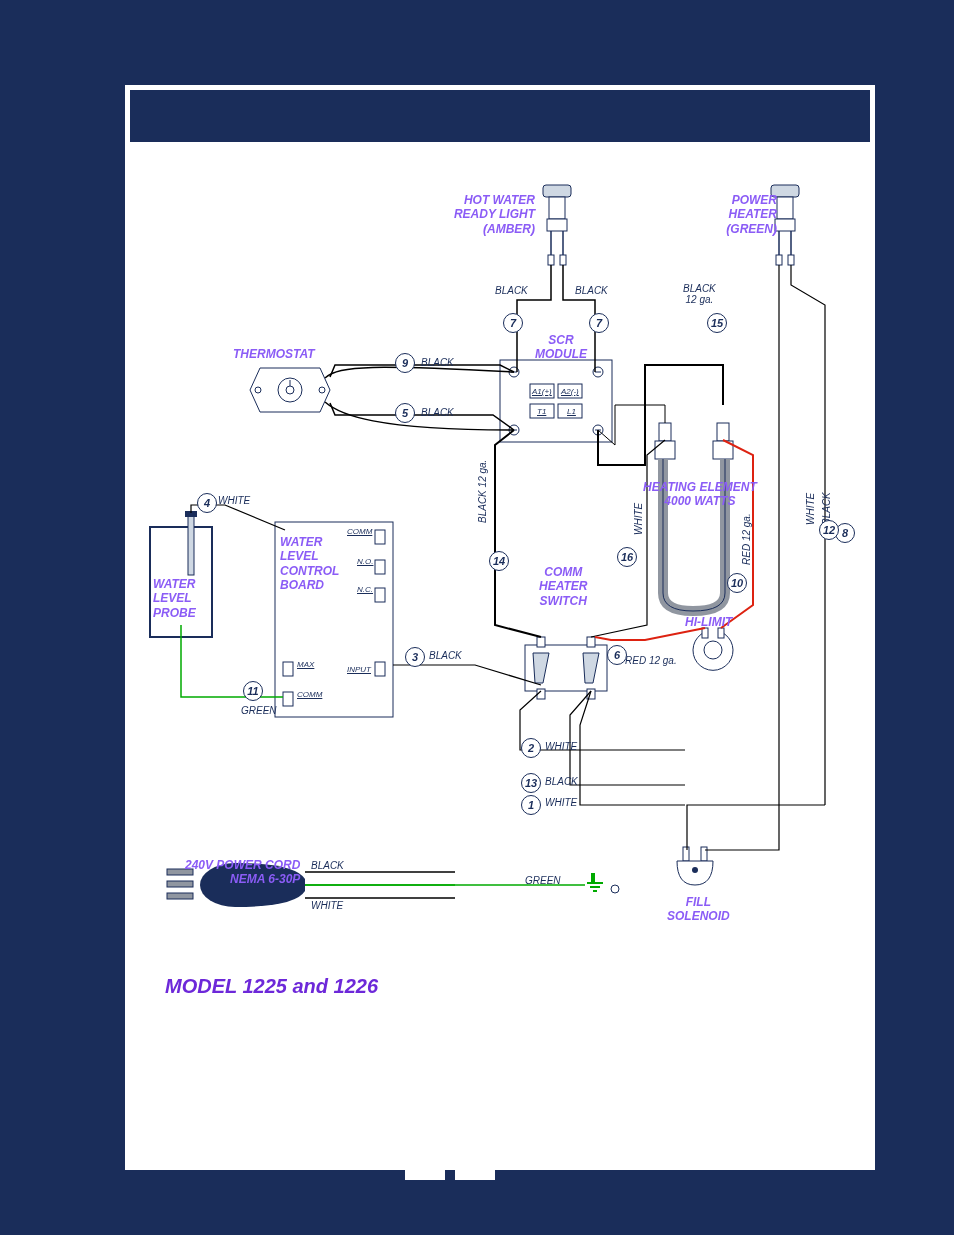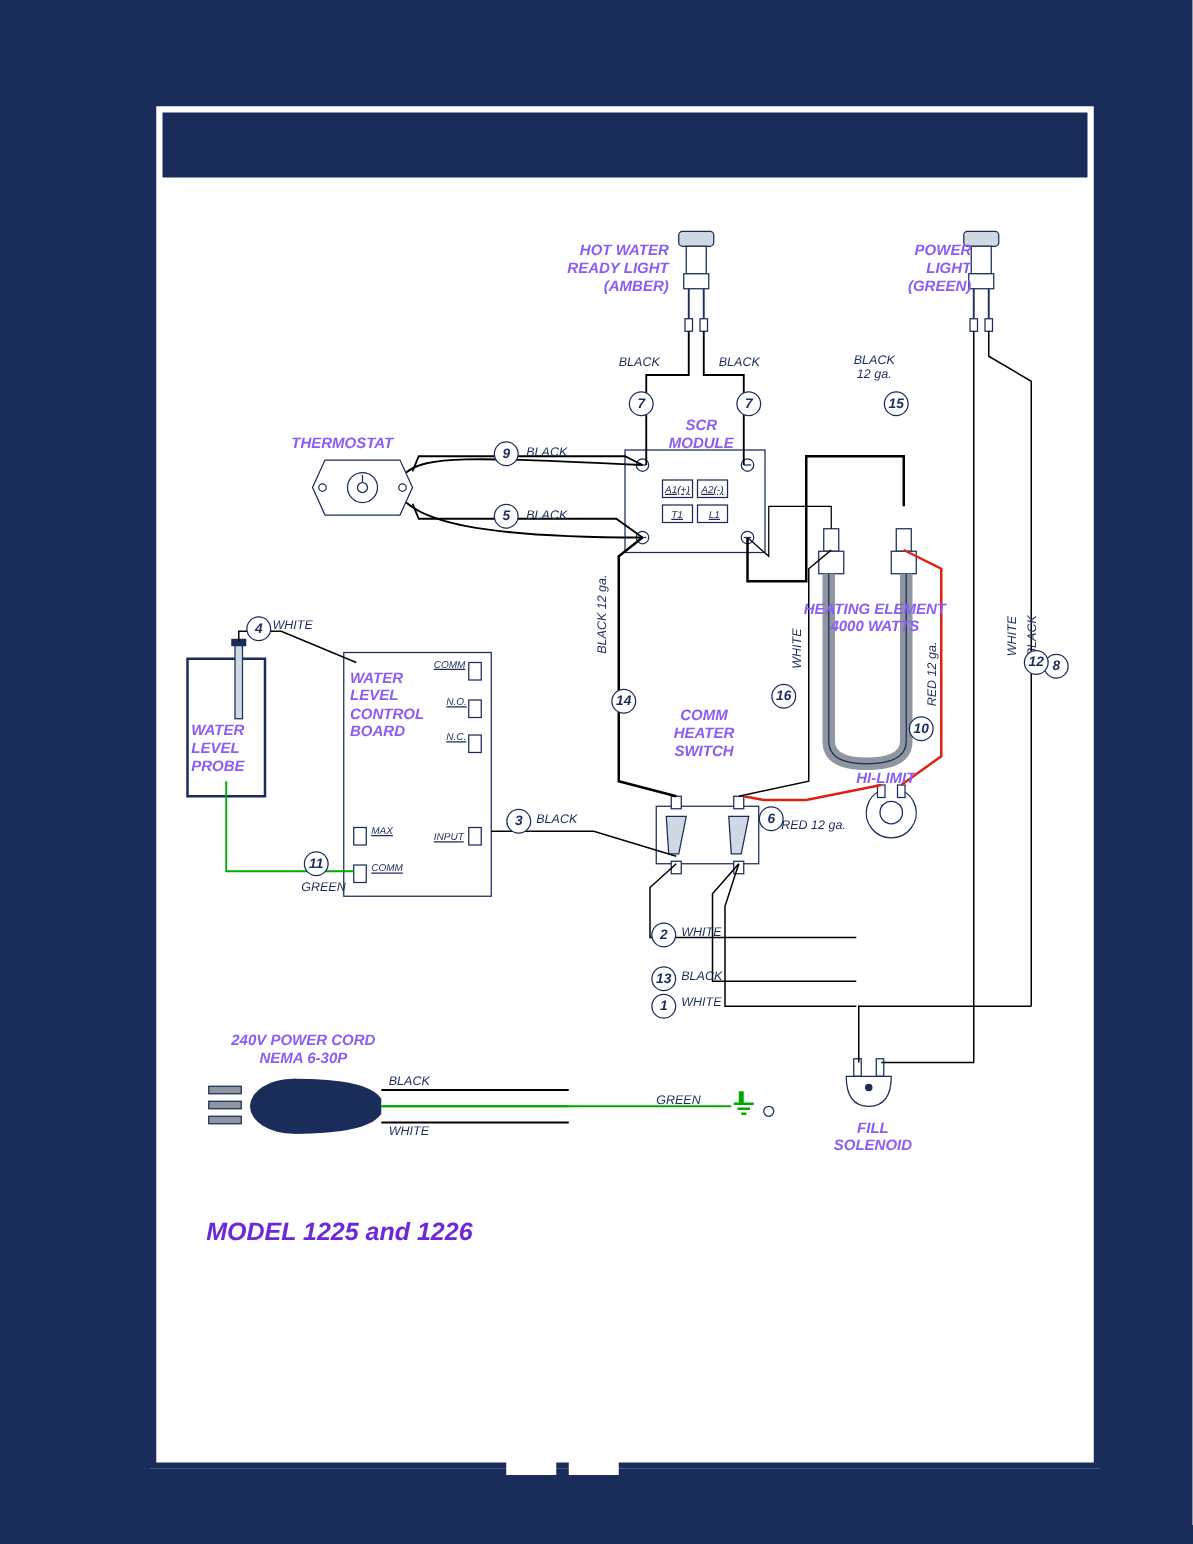--- a/index.html
+++ b/index.html
@@ -273,39 +273,39 @@
         <line x1="-4" y1="8" x2="0" y2="8" stroke="#0a0" stroke-width="2"></line>
         <circle cx="18" cy="6" r="4" fill="#fff" stroke="#1a2d5a"></circle>
       </g>
     </g>
   </svg>
 
   <div class="label" style="left:320px;top:108px;text-align:right;width:90px">HOT WATER
 READY LIGHT
 (AMBER)</div>
   <div class="label" style="left:596px;top:108px;text-align:right;width:56px">POWER
-LIGHT
+HEATER
 (GREEN)</div>
   <div class="label" style="left:108px;top:262px">THERMOSTAT</div>
   <div class="label" style="left:410px;top:248px">SCR
 MODULE</div>
   <div class="label" style="left:155px;top:450px;text-align:left">WATER
 LEVEL
 CONTROL
 BOARD</div>
   <div class="label" style="left:28px;top:492px;text-align:left">WATER
 LEVEL
 PROBE</div>
   <div class="label" style="left:518px;top:395px">HEATING ELEMENT
 4000 WATTS</div>
   <div class="label" style="left:414px;top:480px">COMM
 HEATER
 SWITCH</div>
   <div class="label" style="left:560px;top:530px">HI-LIMIT</div>
-  <div class="label" style="left:60px;top:740px;text-align:center">240V POWER CORD
+  <div class="label" style="left:60px;top:773px;text-align:right">240V POWER CORD
 NEMA 6-30P</div>
   <div class="label" style="left:542px;top:810px">FILL
 SOLENOID</div>
 
   <div class="small-label" style="left:370px;top:200px">BLACK</div>
   <div class="small-label" style="left:450px;top:200px">BLACK</div>
   <div class="small-label" style="left:558px;top:198px;white-space:pre;text-align:center">BLACK
 12 ga.</div>
   <div class="small-label" style="left:296px;top:272px">BLACK</div>
   <div class="small-label" style="left:296px;top:322px">BLACK</div>

